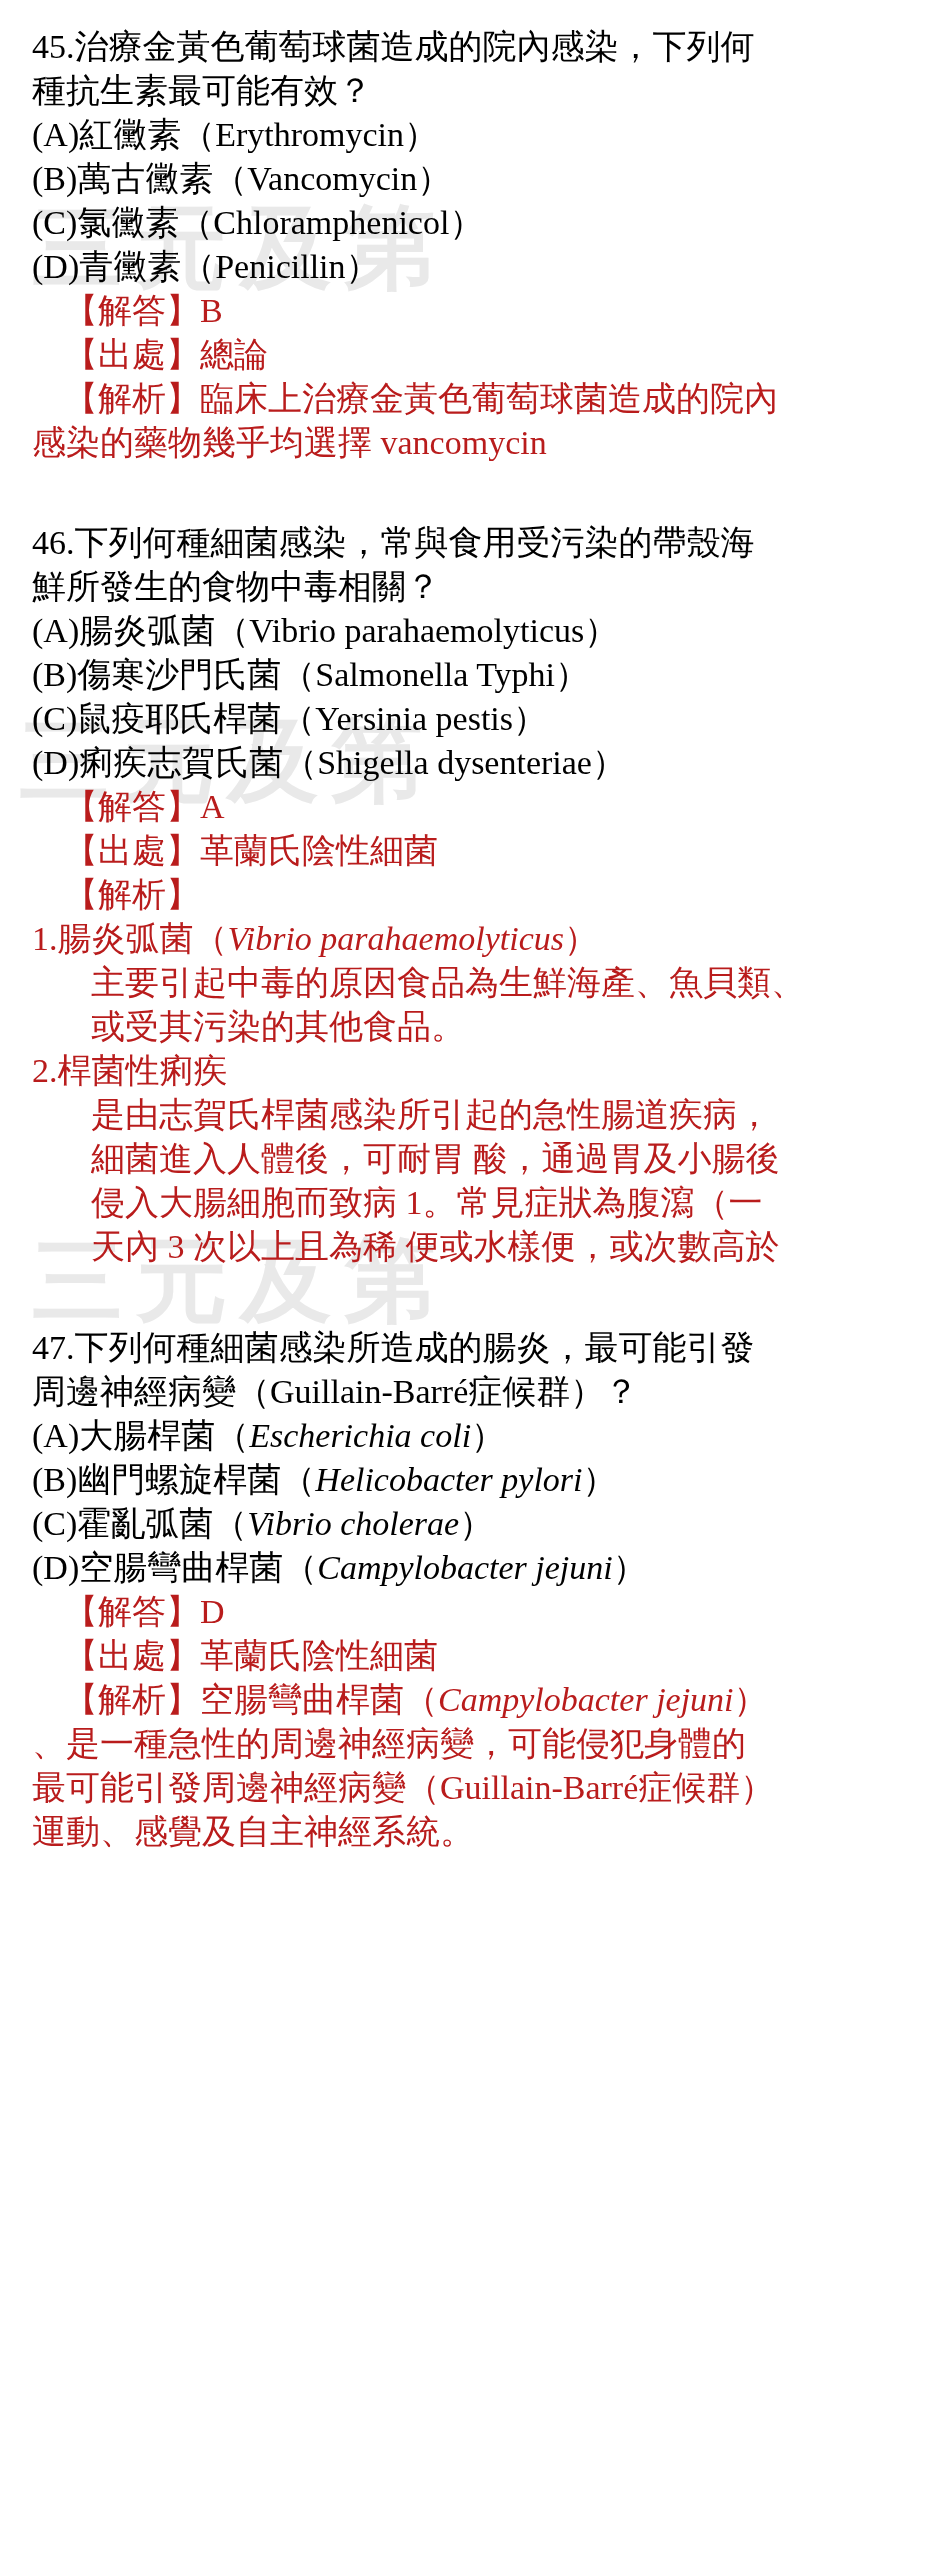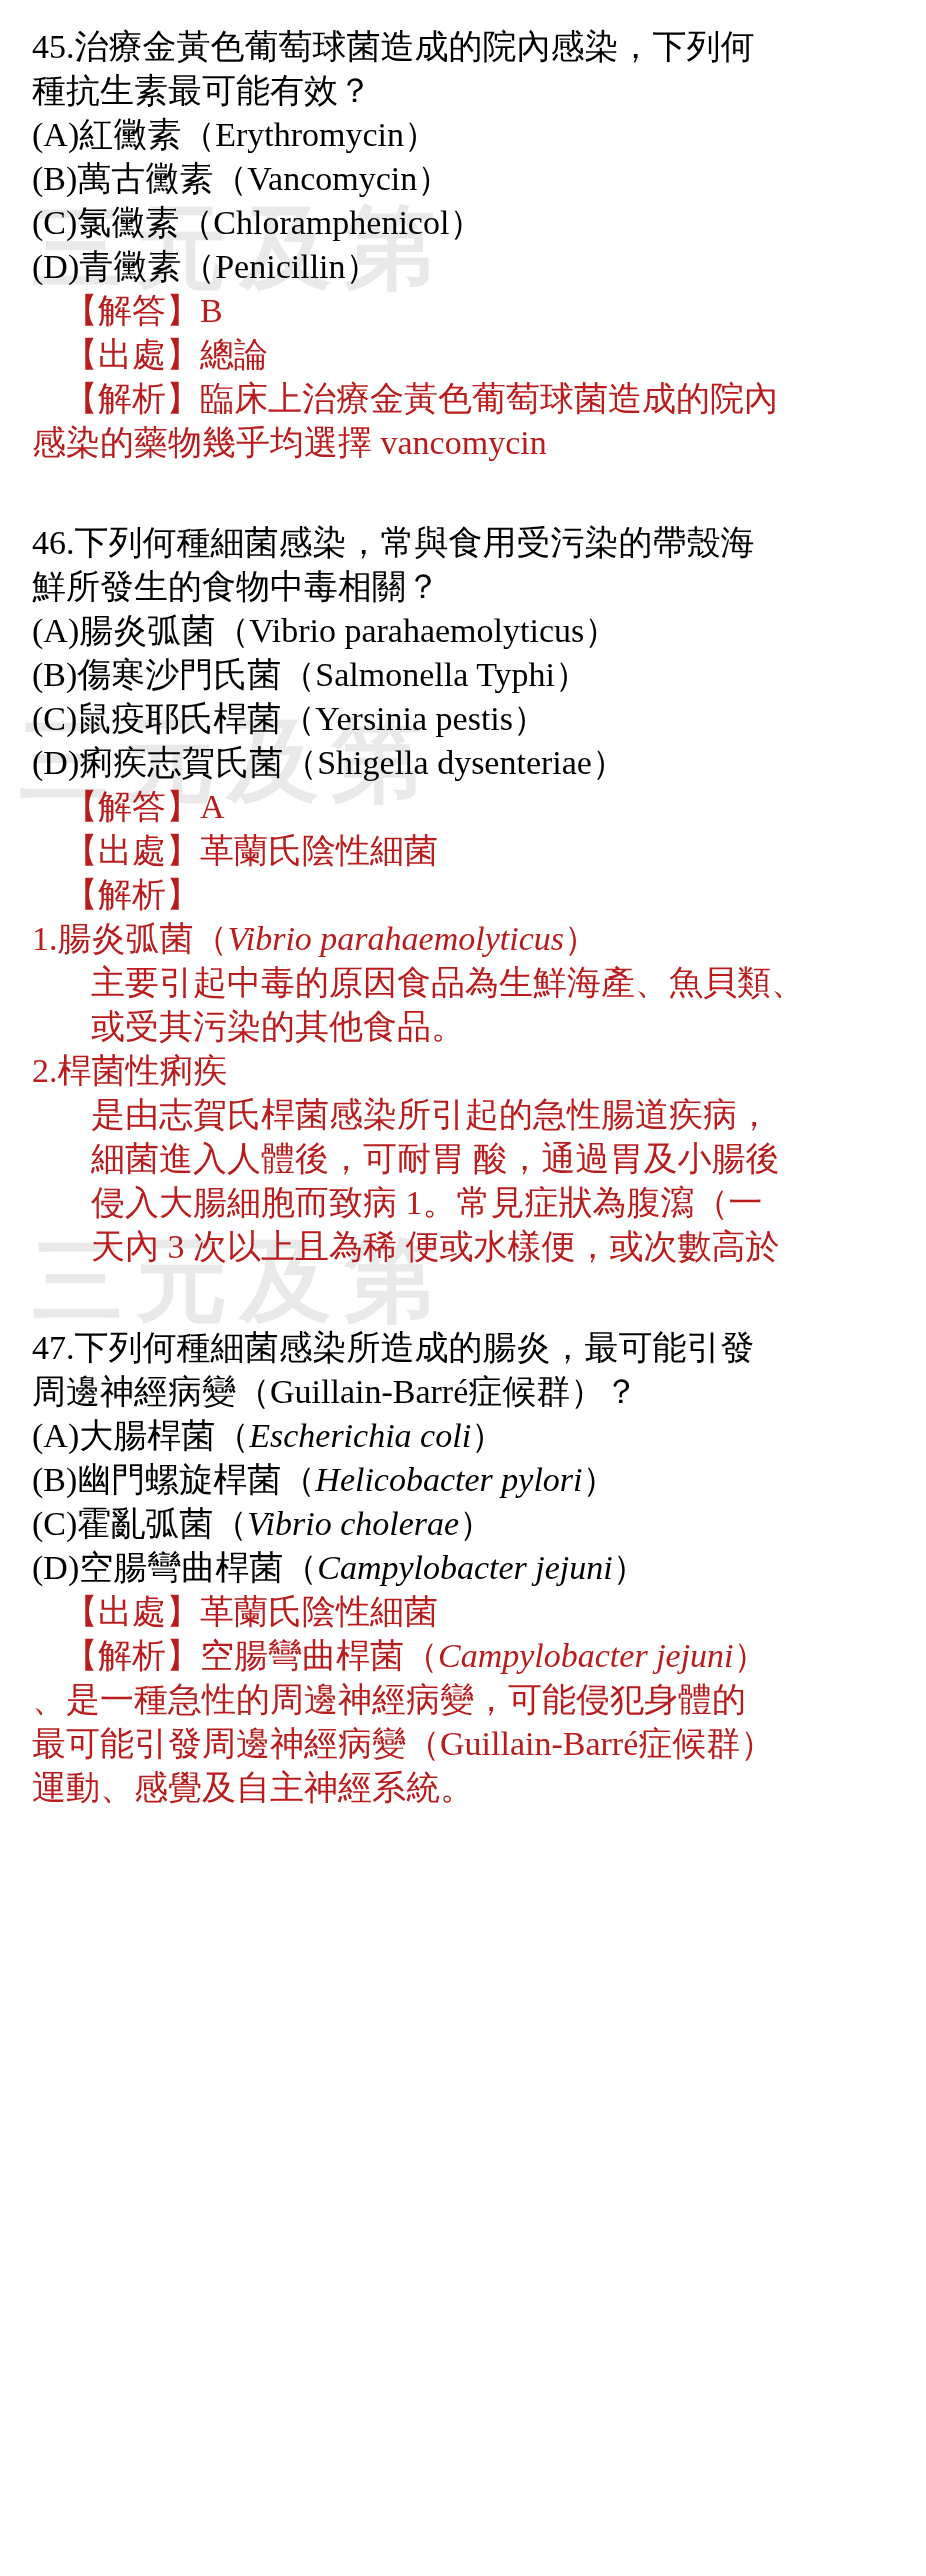--- a/index.html
+++ b/index.html
@@ -128,20 +128,21 @@
 
     <div class="qblock">
       <div class="line">47.下列何種細菌感染所造成的腸炎，最可能引發</div>
       <div class="line">周邊神經病變（Guillain-Barré症候群）？</div>
 
       <div class="line"><span>(A)大腸桿菌（</span><span class="italic">Escherichia coli</span><span>）</span></div>
       <div class="line"><span>(B)幽門螺旋桿菌（</span><span class="italic">Helicobacter pylori</span><span>）</span></div>
       <div class="line"><span>(C)霍亂弧菌（</span><span class="italic">Vibrio cholerae</span><span>）</span></div>
       <div class="line"><span>(D)空腸彎曲桿菌（</span><span class="italic">Campylobacter jejuni</span><span>）</span></div>
 
+      <div class="line blue indent1">【解答】D</div>
       <div class="line blue indent1">【出處】革蘭氏陰性細菌</div>
       <div class="line blue indent1"><span>【解析】空腸彎曲桿菌（</span><span class="italic">Campylobacter jejuni</span><span>）</span></div>
       <div class="line blue">、是一種急性的周邊神經病變，可能侵犯身體的</div>
       <div class="line blue">最可能引發周邊神經病變（Guillain-Barré症候群）</div>
       <div class="line blue">運動、感覺及自主神經系統。</div>
     </div>
 
   </div>
 </div>
 

